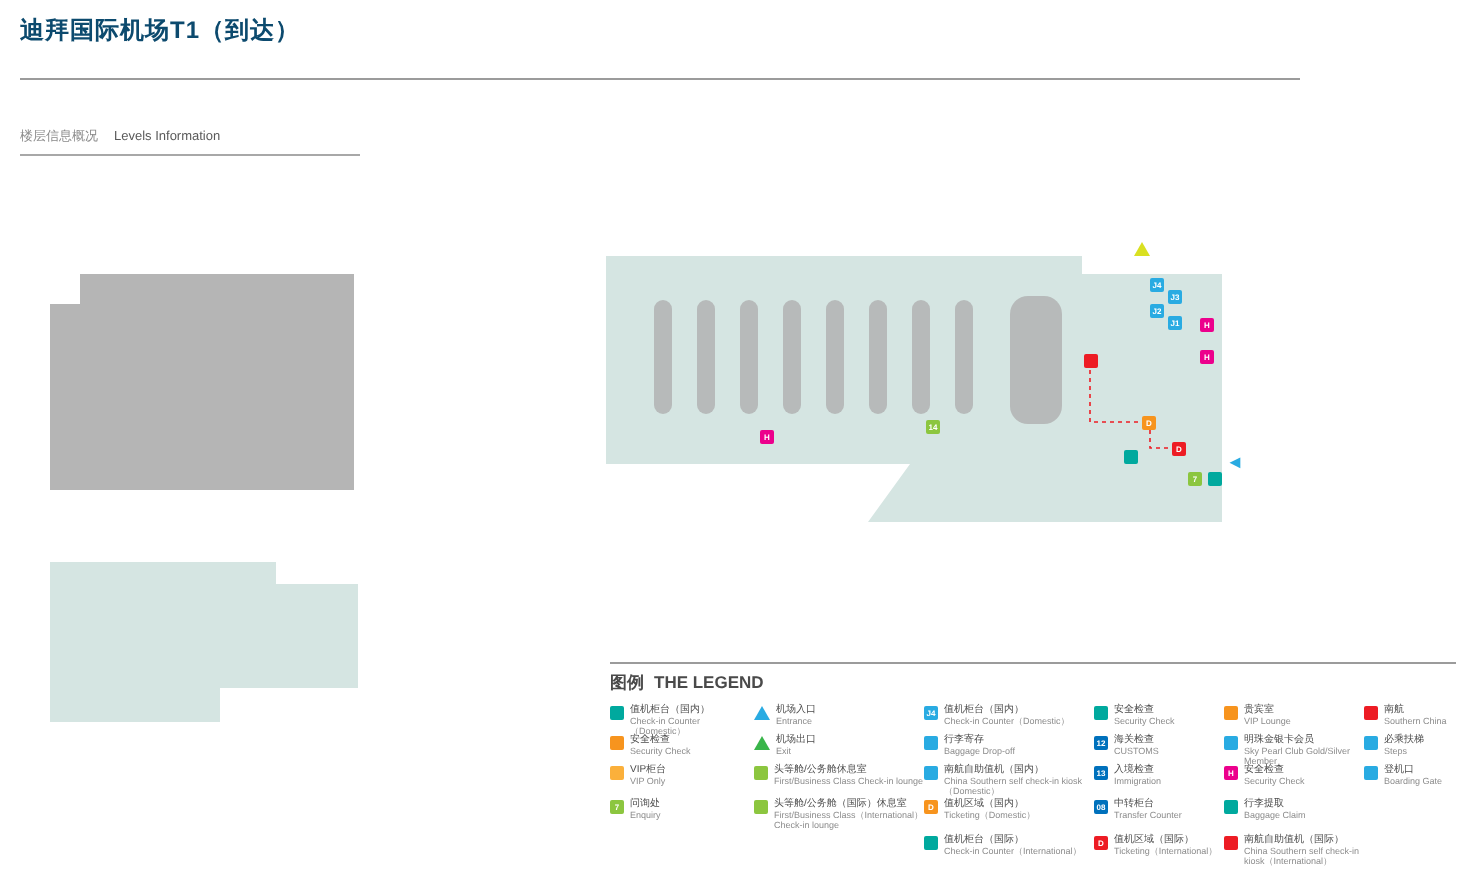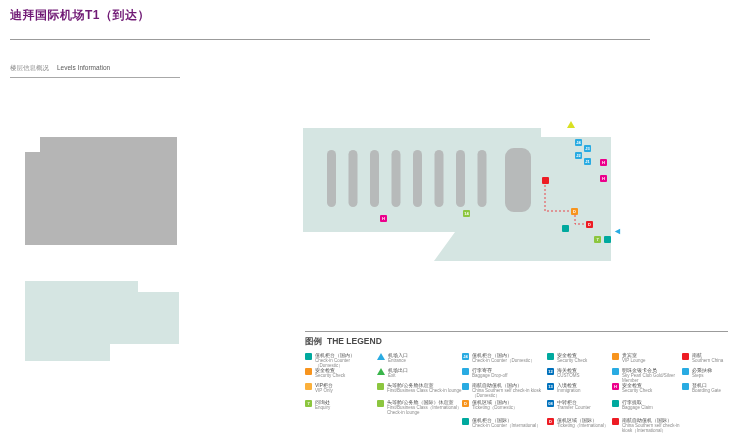--- a/index.html
+++ b/index.html
@@ -1,19 +1,19 @@
 <!DOCTYPE html>
 <html><head>
 <meta charset="utf-8">
 <style>
   html,body{margin:0;padding:0;background:#fff;}
   .stage{position:relative;width:735px;height:446px;background:#ffffff;overflow:hidden;
          font-family:"Liberation Sans","DejaVu Sans",sans-serif;}
   
-  .title-zh{position:absolute;left:10px;top:7px;font-size:12px;font-weight:bold;color:#701a75;letter-spacing:.5px;}
+  .title-zh{position:absolute;left:10px;top:7px;font-size:12px;font-weight:bold;color:#0c4a6e;letter-spacing:.5px;}
   .title-en{position:absolute;left:10px;top:24px;font-size:8.5px;color:#6e6e6e;}
   .header-rule{position:absolute;left:10px;top:39px;width:640px;height:0;border-top:1px solid #9b9b9b;}
   .section{position:absolute;left:10px;top:64px;font-size:6.5px;color:#8a8a8a;}
   .section .en{margin-left:8px;color:#5a5a5a;}
   .section-rule{position:absolute;left:10px;top:77px;width:170px;height:0;border-top:1px solid #a8a8a8;}
   
   .legend-rule{position:absolute;left:305px;top:331px;width:423px;height:0;border-top:1px solid #9b9b9b;}
   .legend-title{position:absolute;left:305px;top:336px;font-size:8.5px;font-weight:bold;color:#4a4a4a;}
   .legend-title .en{margin-left:5px;}
   .lg-item{position:absolute;display:flex;align-items:flex-start;}

